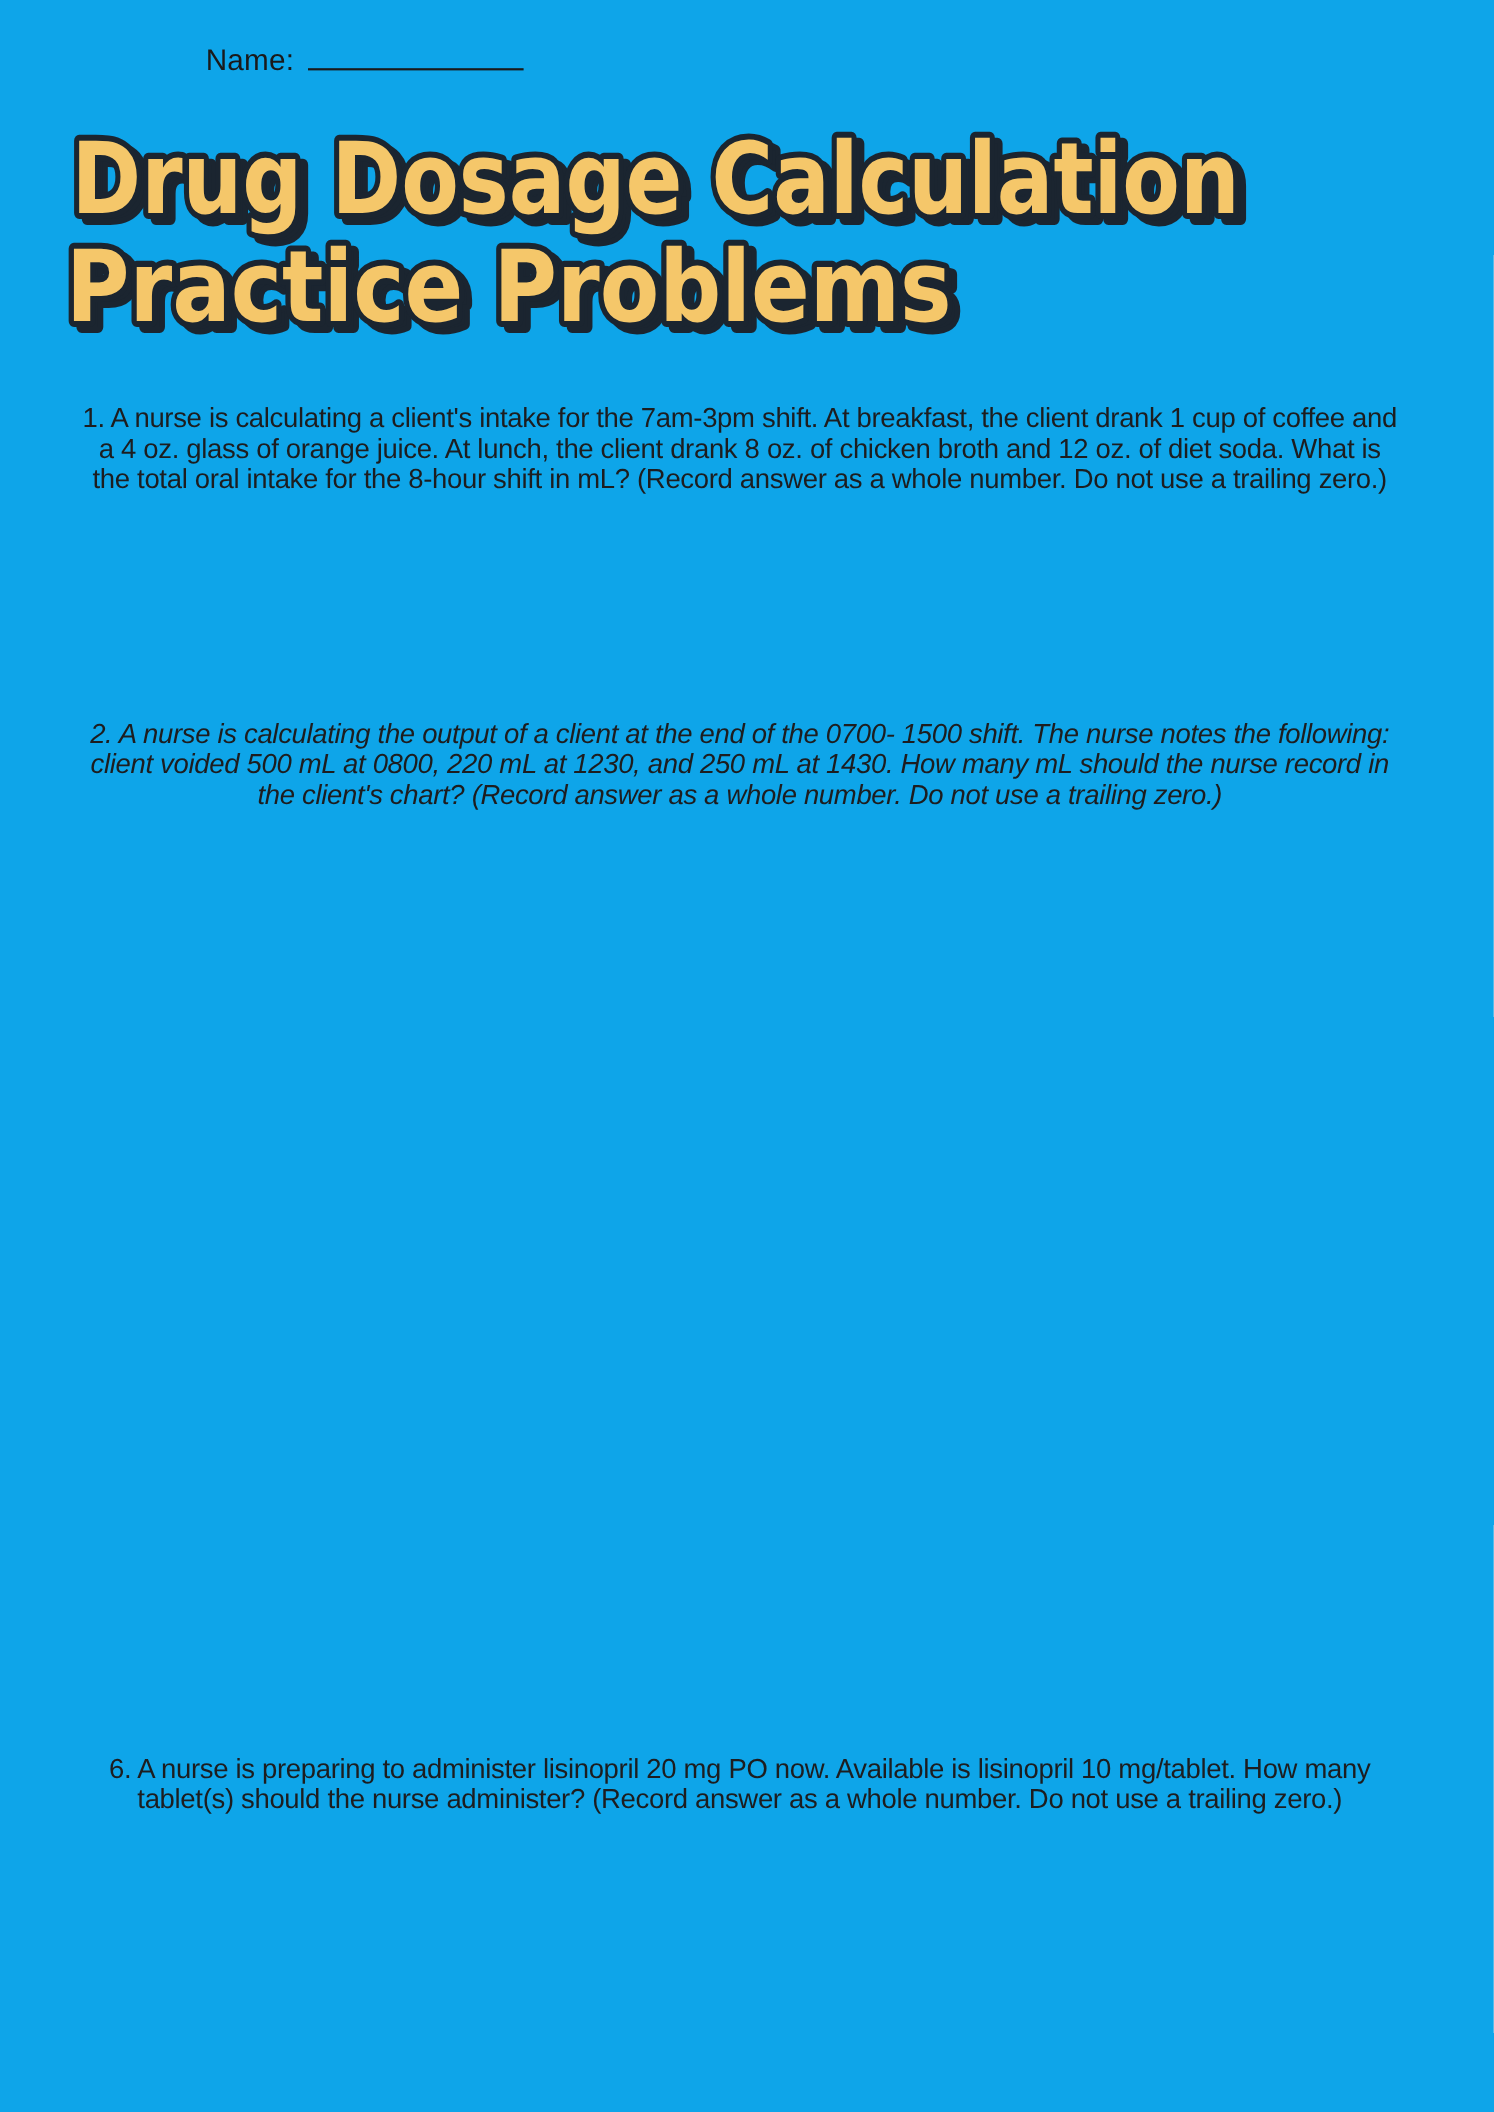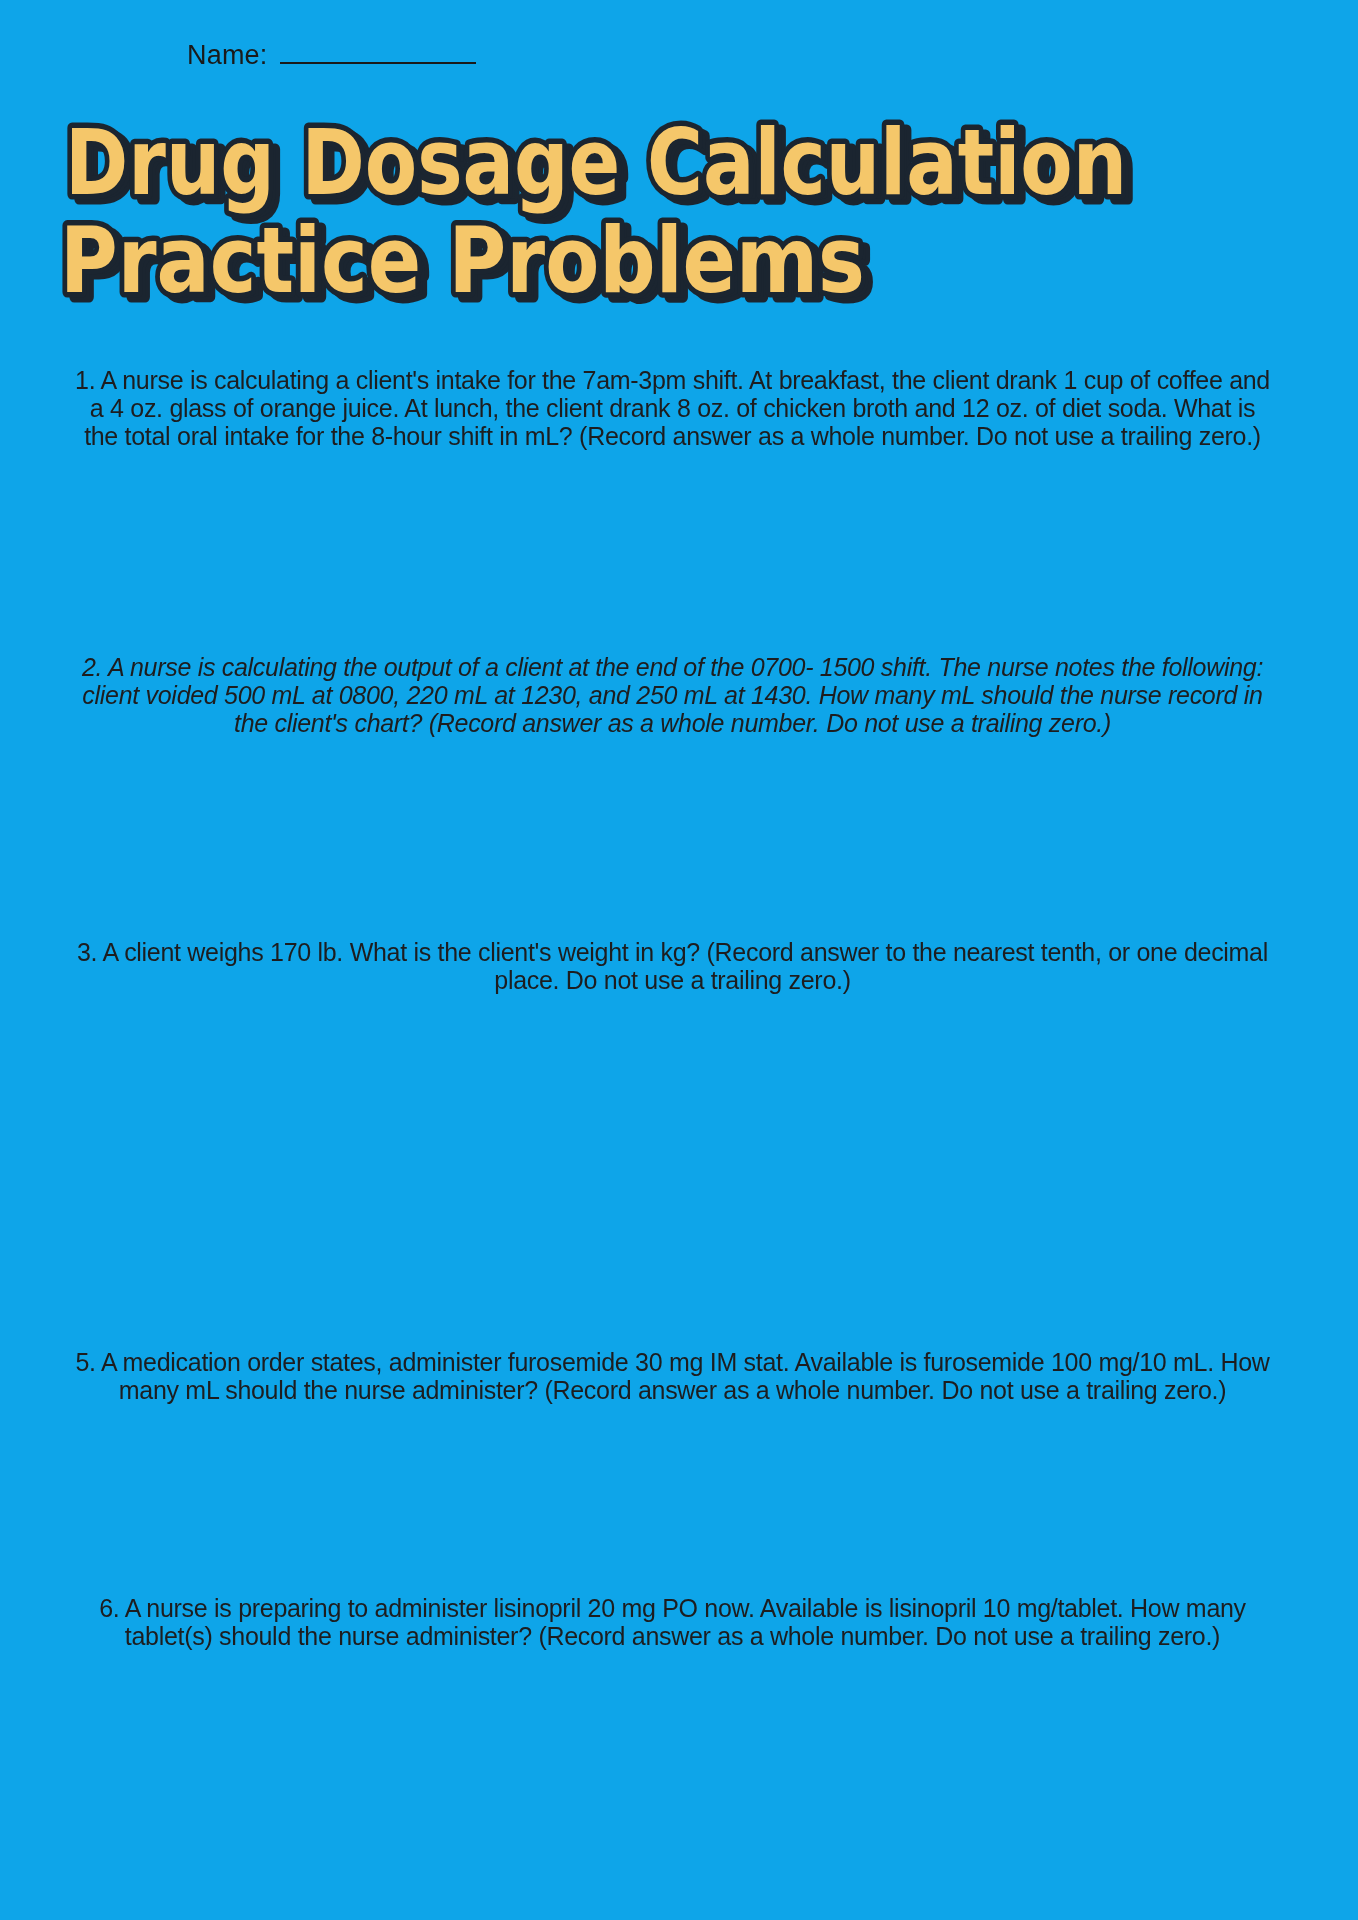--- a/index.html
+++ b/index.html
@@ -82,20 +82,18 @@
 
       <text class="title-text" x="7" y="118" font-size="90" textLength="1062" lengthAdjust="spacingAndGlyphs" paint-order="stroke fill" stroke-width="11" stroke-linejoin="round" fill="#f5c76a" stroke="#1b2530">Drug Dosage Calculation</text>
       <text class="title-text" x="2" y="216" font-size="90" textLength="805" lengthAdjust="spacingAndGlyphs" paint-order="stroke fill" stroke-width="11" stroke-linejoin="round" fill="#f5c76a" stroke="#1b2530">Practice Problems</text>
     </svg>
   </div>
 
   <div class="problem p1">1. A nurse is calculating a client's intake for the 7am-3pm shift. At breakfast, the client drank 1 cup of coffee and a 4 oz. glass of orange juice. At lunch, the client drank 8 oz. of chicken broth and 12 oz. of diet soda. What is the total oral intake for the 8-hour shift in mL? (Record answer as a whole number. Do not use a trailing zero.)</div>
 
   <div class="problem p2">2. A nurse is calculating the output of a client at the end of the 0700- 1500 shift. The nurse notes the following: client voided 500 mL at 0800, 220 mL at 1230, and 250 mL at 1430. How many mL should the nurse record in the client's chart? (Record answer as a whole number. Do not use a trailing zero.)</div>
 
-  <div class="problem p3">3. A client weighs 170 lb. What is the client's weight in kg? (Record answer to the nearest tenth, or one decimal place. Do not use a trailing zero.)</div>
 
 
-  <div class="problem p5">5. A medication order states, administer furosemide 30 mg IM stat. Available is furosemide 100 mg/10 mL. How many mL should the nurse administer? (Record answer as a whole number. Do not use a trailing zero.)</div>
 
   <div class="problem p6">6. A nurse is preparing to administer lisinopril 20 mg PO now. Available is lisinopril 10 mg/tablet. How many tablet(s) should the nurse administer? (Record answer as a whole number. Do not use a trailing zero.)</div>
 
 </div>
 
 </body></html>

